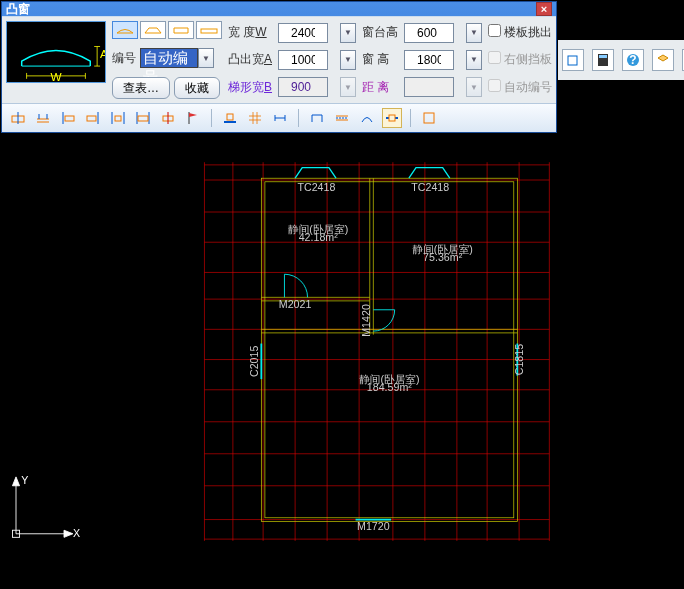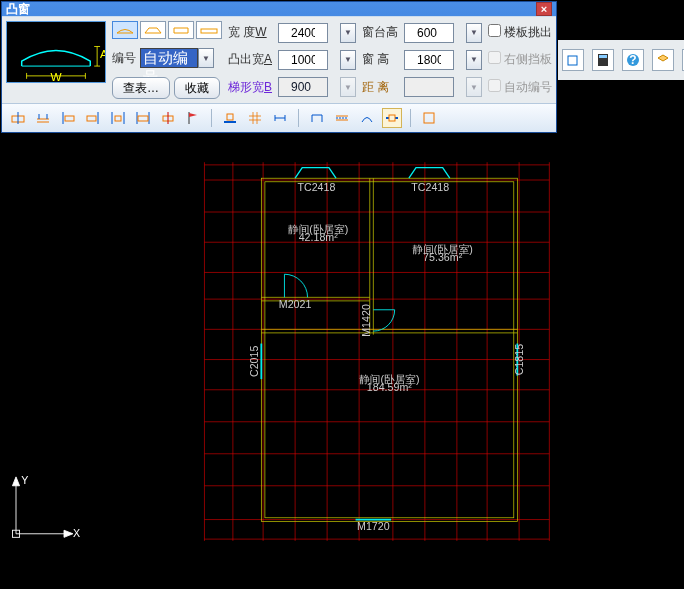--- a/index.html
+++ b/index.html
@@ -16,21 +16,21 @@
 .shape-btn{width:26px;height:18px;background:#fff;border:1px solid #8a9db3;display:flex;align-items:center;justify-content:center;cursor:pointer}
 .shape-btn.sel{background:#cde4ff;border:1px solid #4488dd}
 .row2{display:flex;gap:4px;align-items:center}
 .lbl{color:#333;white-space:nowrap}
 .sel-box{height:20px;background:#fff;border:1px solid #404040;padding:0 2px;font-size:15px}
 .sel-box.hl{background:#3565c5;color:#fff}
 .btn{height:22px;padding:0 10px;background:linear-gradient(#fff,#e0e6ee);border:1px solid #8a9db3;cursor:pointer;border-radius:6px}
 .param-grid{display:grid;grid-template-columns:auto 56px 16px auto 56px 16px auto;gap:4px 6px;align-items:center}
 .param-grid .u{text-decoration:underline}
 .num-inp{width:50px;height:20px;background:#fff;border:1px solid #7a8ba0;padding:0 12px;text-align:left}
-.num-inp[disabled]{background:#eee;color:#0f172a}
+.num-inp[disabled]{background:#eee;color:#4c1d95}
 .dd{width:16px;height:20px;background:linear-gradient(#fff,#dde5ee);border:1px solid #7a8ba0;display:flex;align-items:center;justify-content:center;font-size:8px;color:#556;cursor:pointer}
 .chk{display:flex;align-items:flex-start;gap:3px;color:#333}
 .chk input{width:13px;height:13px}
 .chk.dis{color:#999}
 .icon-strip{background:linear-gradient(#f8fbff,#dce8f5);border-top:1px solid #b5c9de;padding:4px 6px;display:flex;gap:5px;align-items:center}
 .ib{width:20px;height:20px;display:flex;align-items:center;justify-content:center;cursor:pointer;border:1px solid transparent}
 .ib.sel{background:#fcf4d8;border:1px solid #d4b456}
 .sep{width:1px;height:18px;background:#a5b9ce;margin:0 3px}
 .canvas{position:absolute;left:0;top:126px;width:608px;height:460px;background:#000}
 .canvas svg{width:100%;height:100%}
@@ -139,21 +139,21 @@
       <input class="num-inp" value="1800" style="">
       <div class="dd">▼</div>
       <label class="chk dis">
           <input type="checkbox" disabled="" style="">
           <span>右侧挡板</span>
         </label>
 
       <span class="lbl" style="color:#6d28d9"><span>梯形宽</span><span class="u">B</span></span>
       <input class="num-inp" disabled="" value="900" style="">
       <div class="dd" style="opacity:.5">▼</div>
-      <span class="lbl" style="color:#a16207">距  离</span>
+      <span class="lbl" style="color:#a21caf">距  离</span>
       <input class="num-inp" disabled="" style="">
       <div class="dd" style="opacity:.5">▼</div>
       <label class="chk dis">
           <input type="checkbox" disabled="" style="">
           <span>自动编号</span>
         </label>
     </div>
   </div>
 
   <div class="icon-strip">

